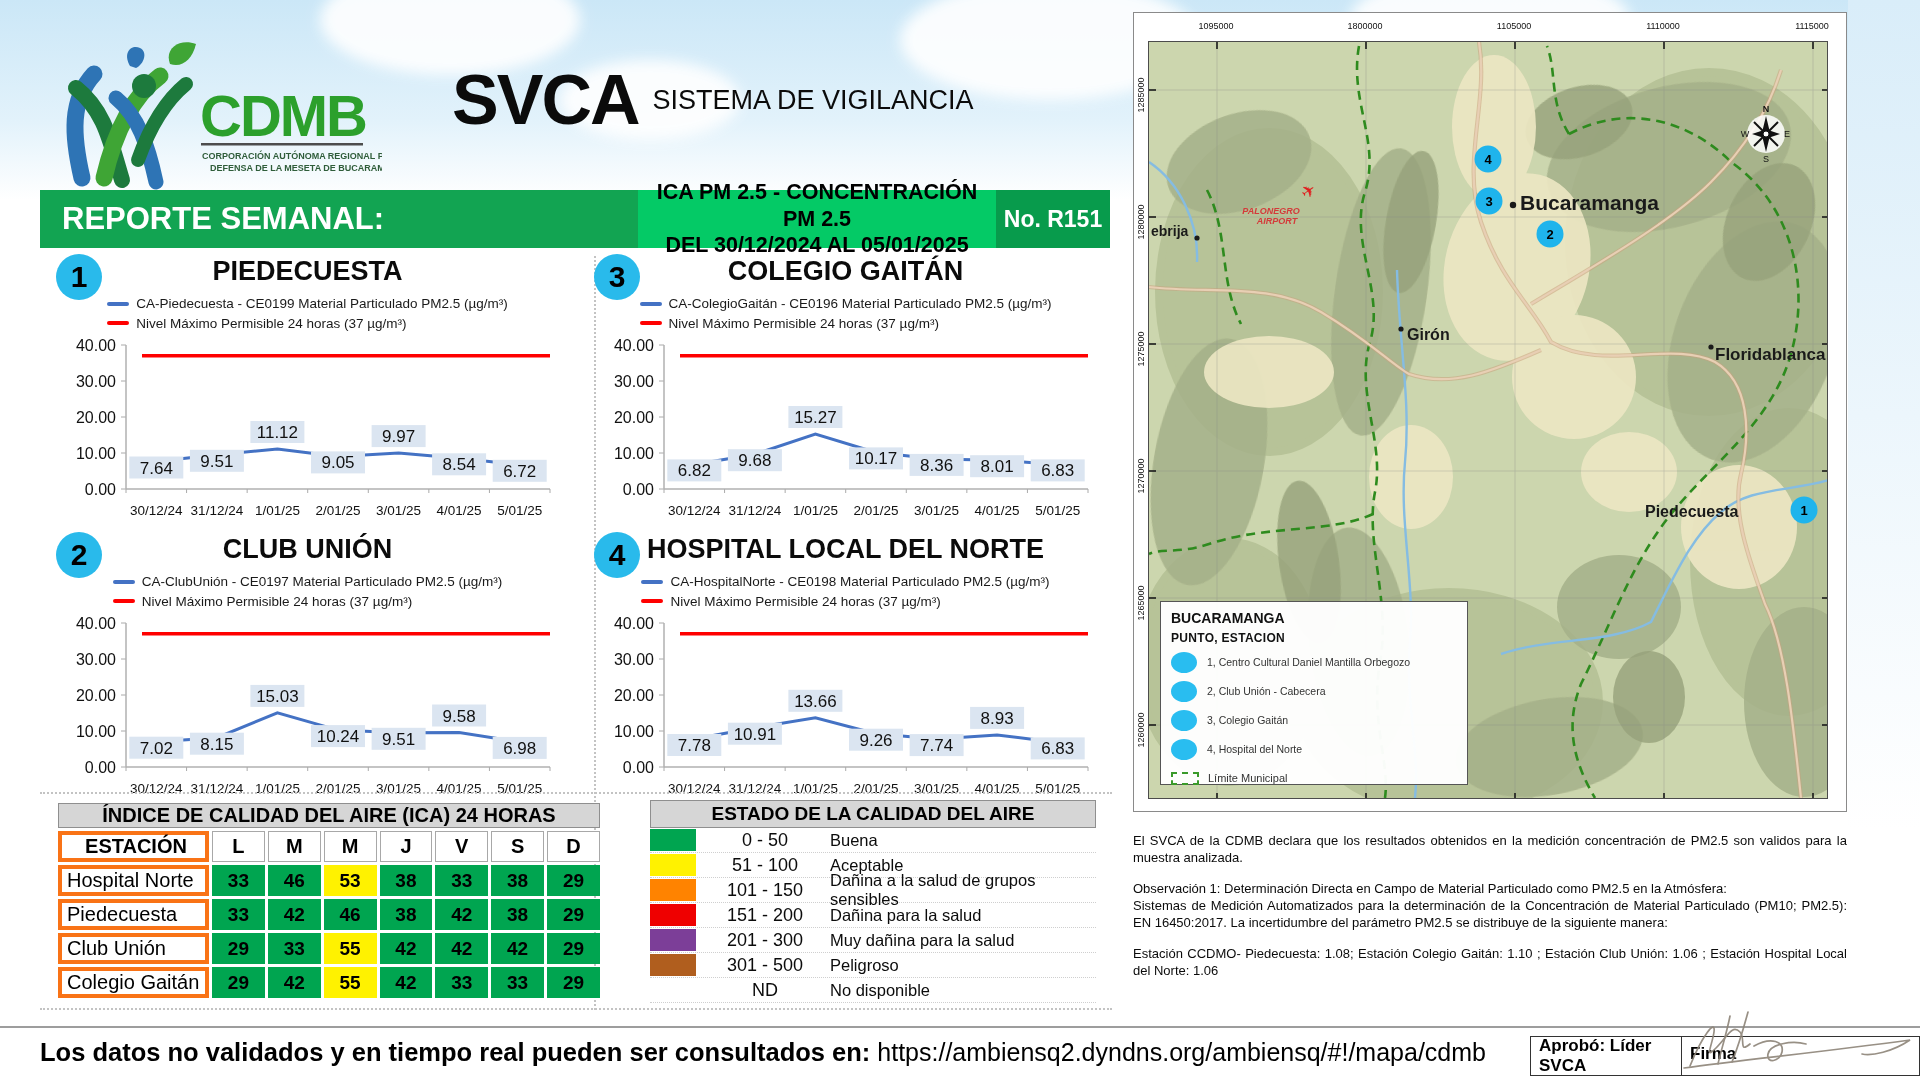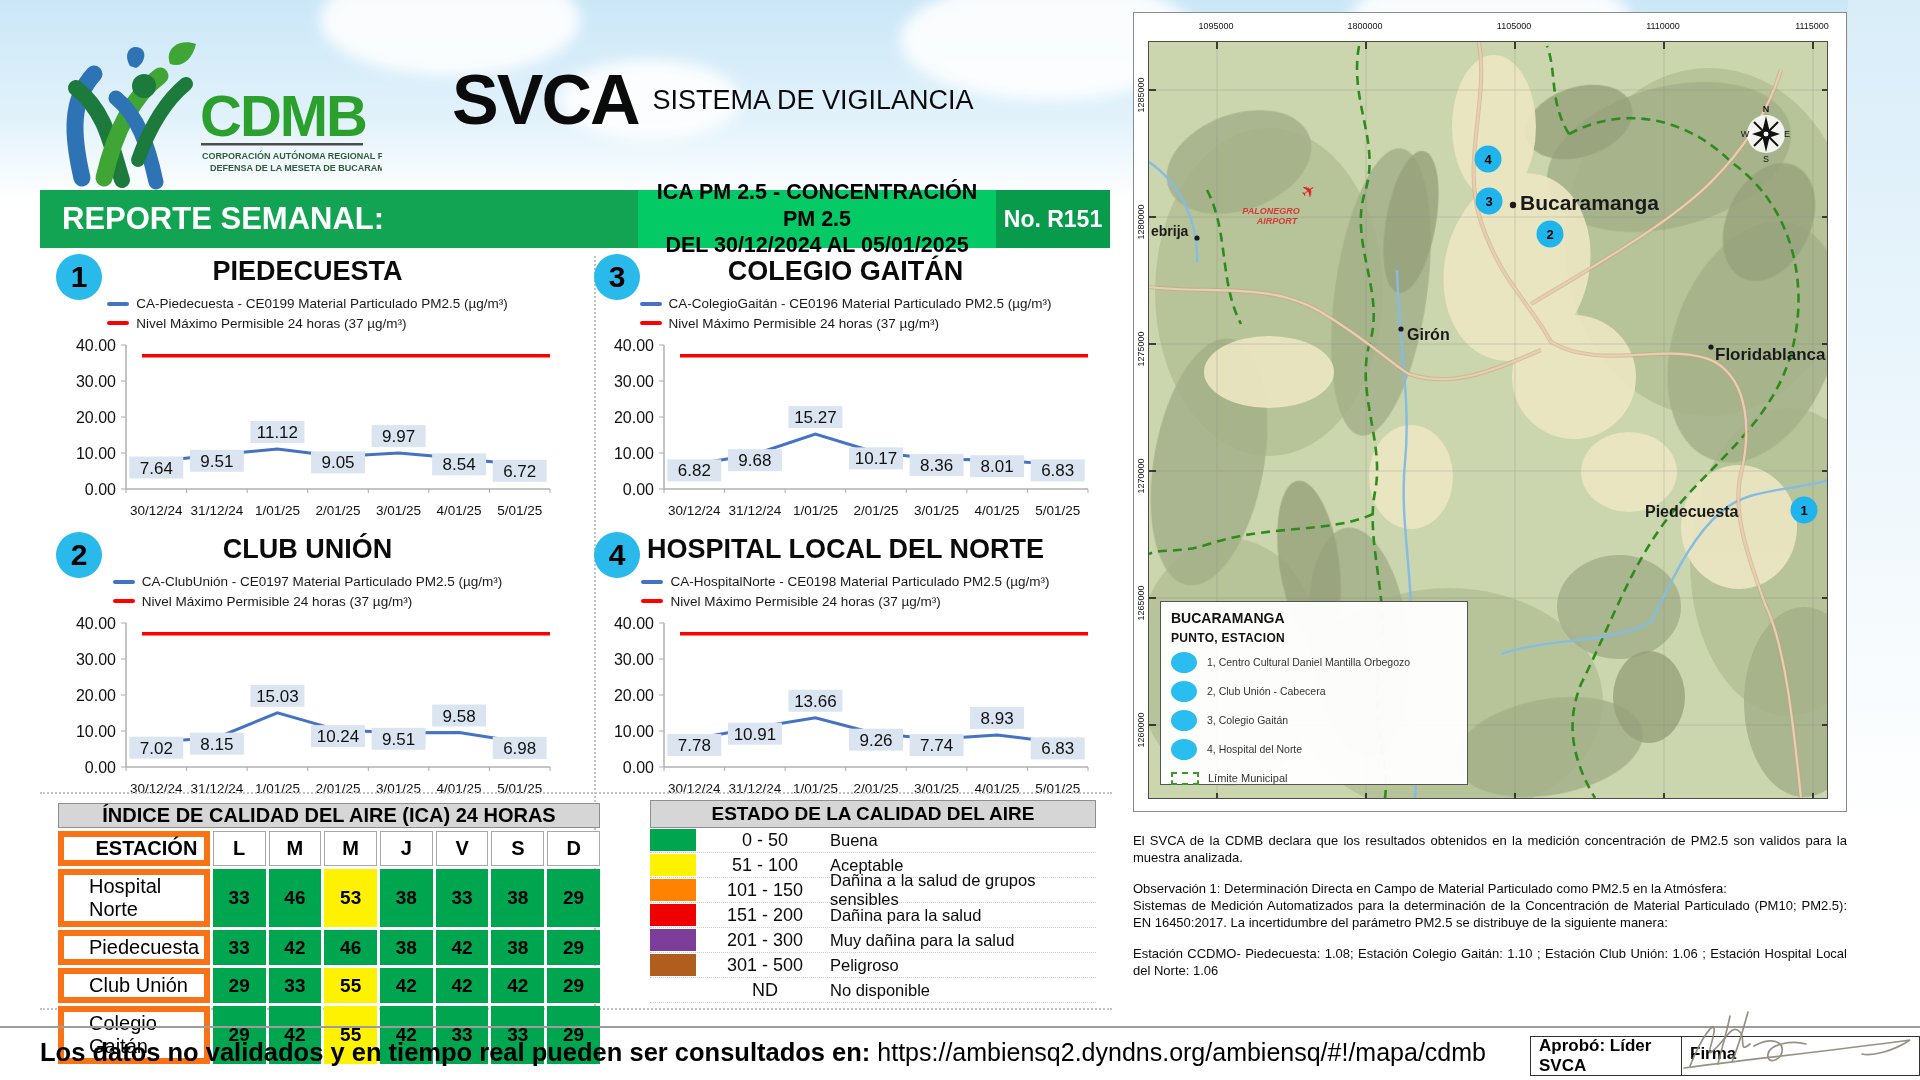--- a/index.html
+++ b/index.html
@@ -44,21 +44,21 @@
   .chart-plot { margin-left:6px; margin-top:2px; }
 
   .vsep { position:absolute; left:594px; top:256px; height:754px; border-left:2px dotted #c3c3c3; }
   .hsep { position:absolute; left:40px; width:1072px; border-top:2px dotted #c3c3c3; }
 
   
   .ica { position:absolute; left:55px; top:800px; width:548px; border-collapse:separate; border-spacing:3px; }
   .ica td { height:18px; text-align:center; vertical-align:middle; }
   .ica .t-title { background:#d6d6d6; border:1px solid #8f8f8f; font-weight:bold; font-size:20px; height:16px; }
   .ica .t-head  { background:#fff; border:1px solid #a8a8a8; font-weight:bold; font-size:20px; height:30px; }
-  .ica .t-station { background:#fff; border:6px solid #f97316; text-align:left; padding-left:25px; font-size:20px; width:152px; }
+  .ica .t-station { background:#fff; border:4px solid #f97316; text-align:left; padding-left:5px; font-size:20px; width:152px; }
   .ica .t-val { font-weight:bold; font-size:19px; width:54px; }
 
   
   .aqi { position:absolute; left:650px; top:800px; width:446px; }
   .aqi-title { background:#d6d6d6; border:1px solid #8f8f8f; text-align:center; font-weight:bold; font-size:19px; height:28px; line-height:26px; }
   .aqi-row { display:flex; align-items:center; height:25px; border-bottom:1px dotted #cfcfcf; }
   .aqi-swatch { width:46px; height:22px; margin-right:4px; flex:0 0 46px; }
   .aqi-range { width:130px; text-align:center; font-size:18px; color:#0b0b0b; flex:0 0 130px; }
   .aqi-label { font-size:16.5px; color:#0b0b0b; }
 

